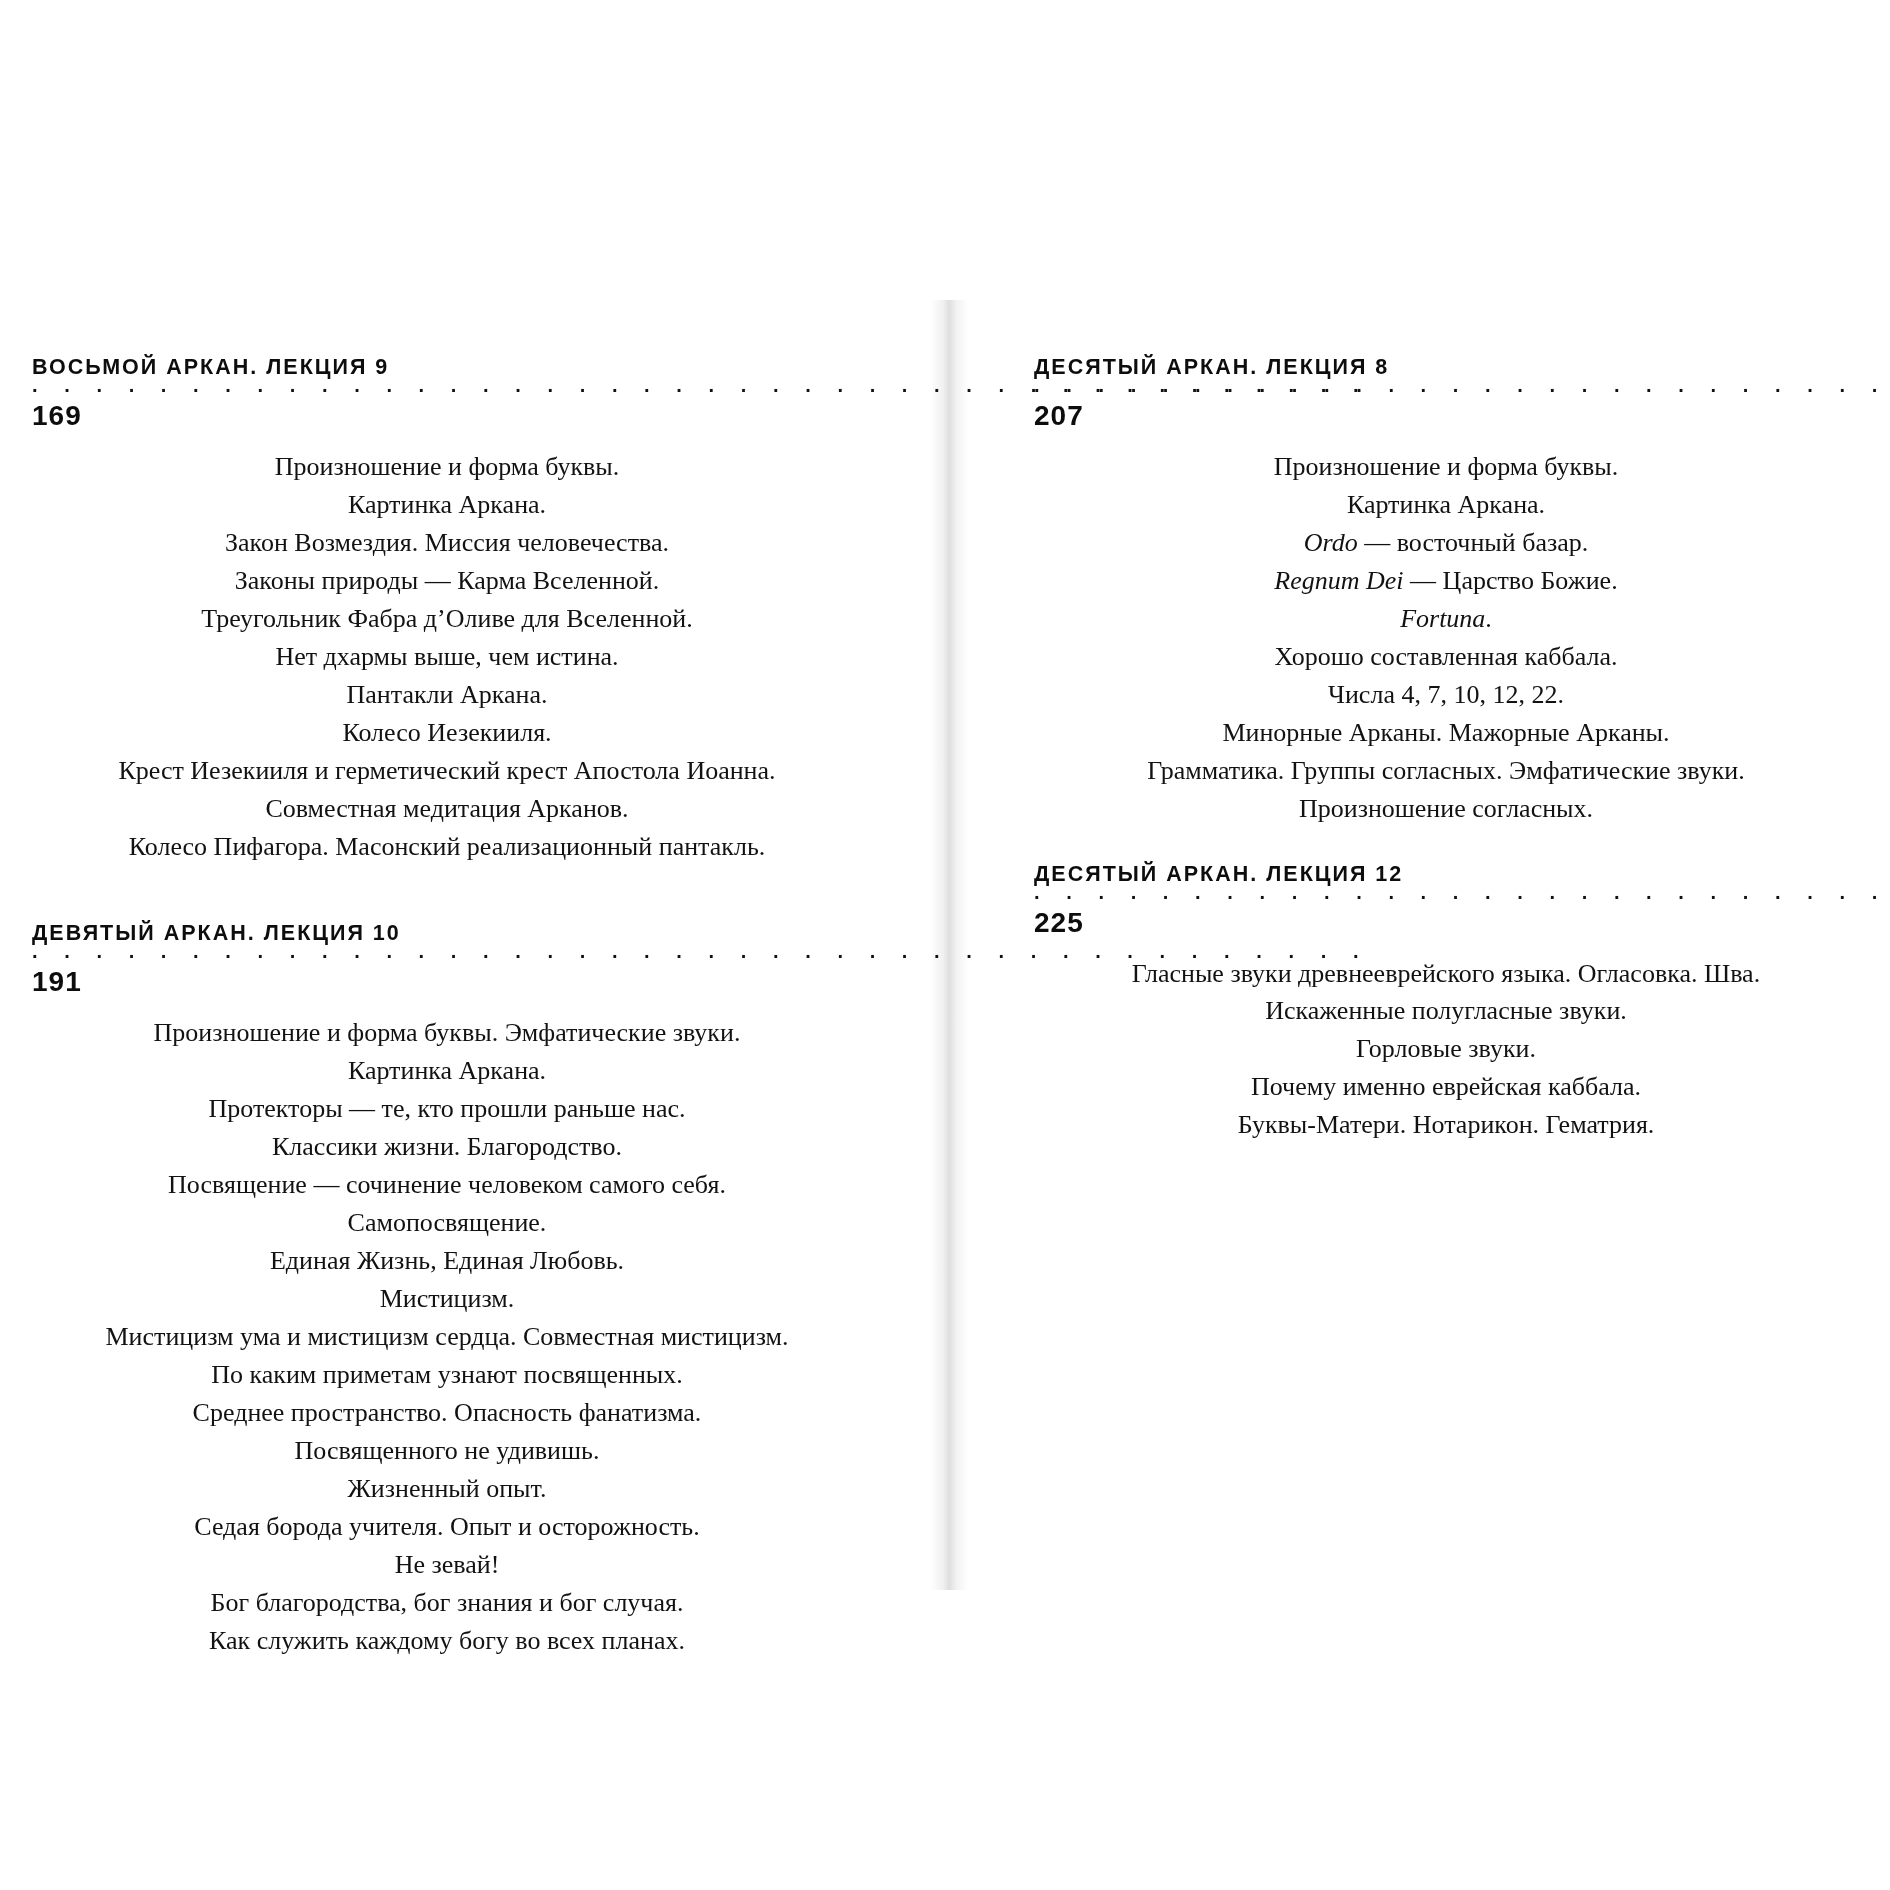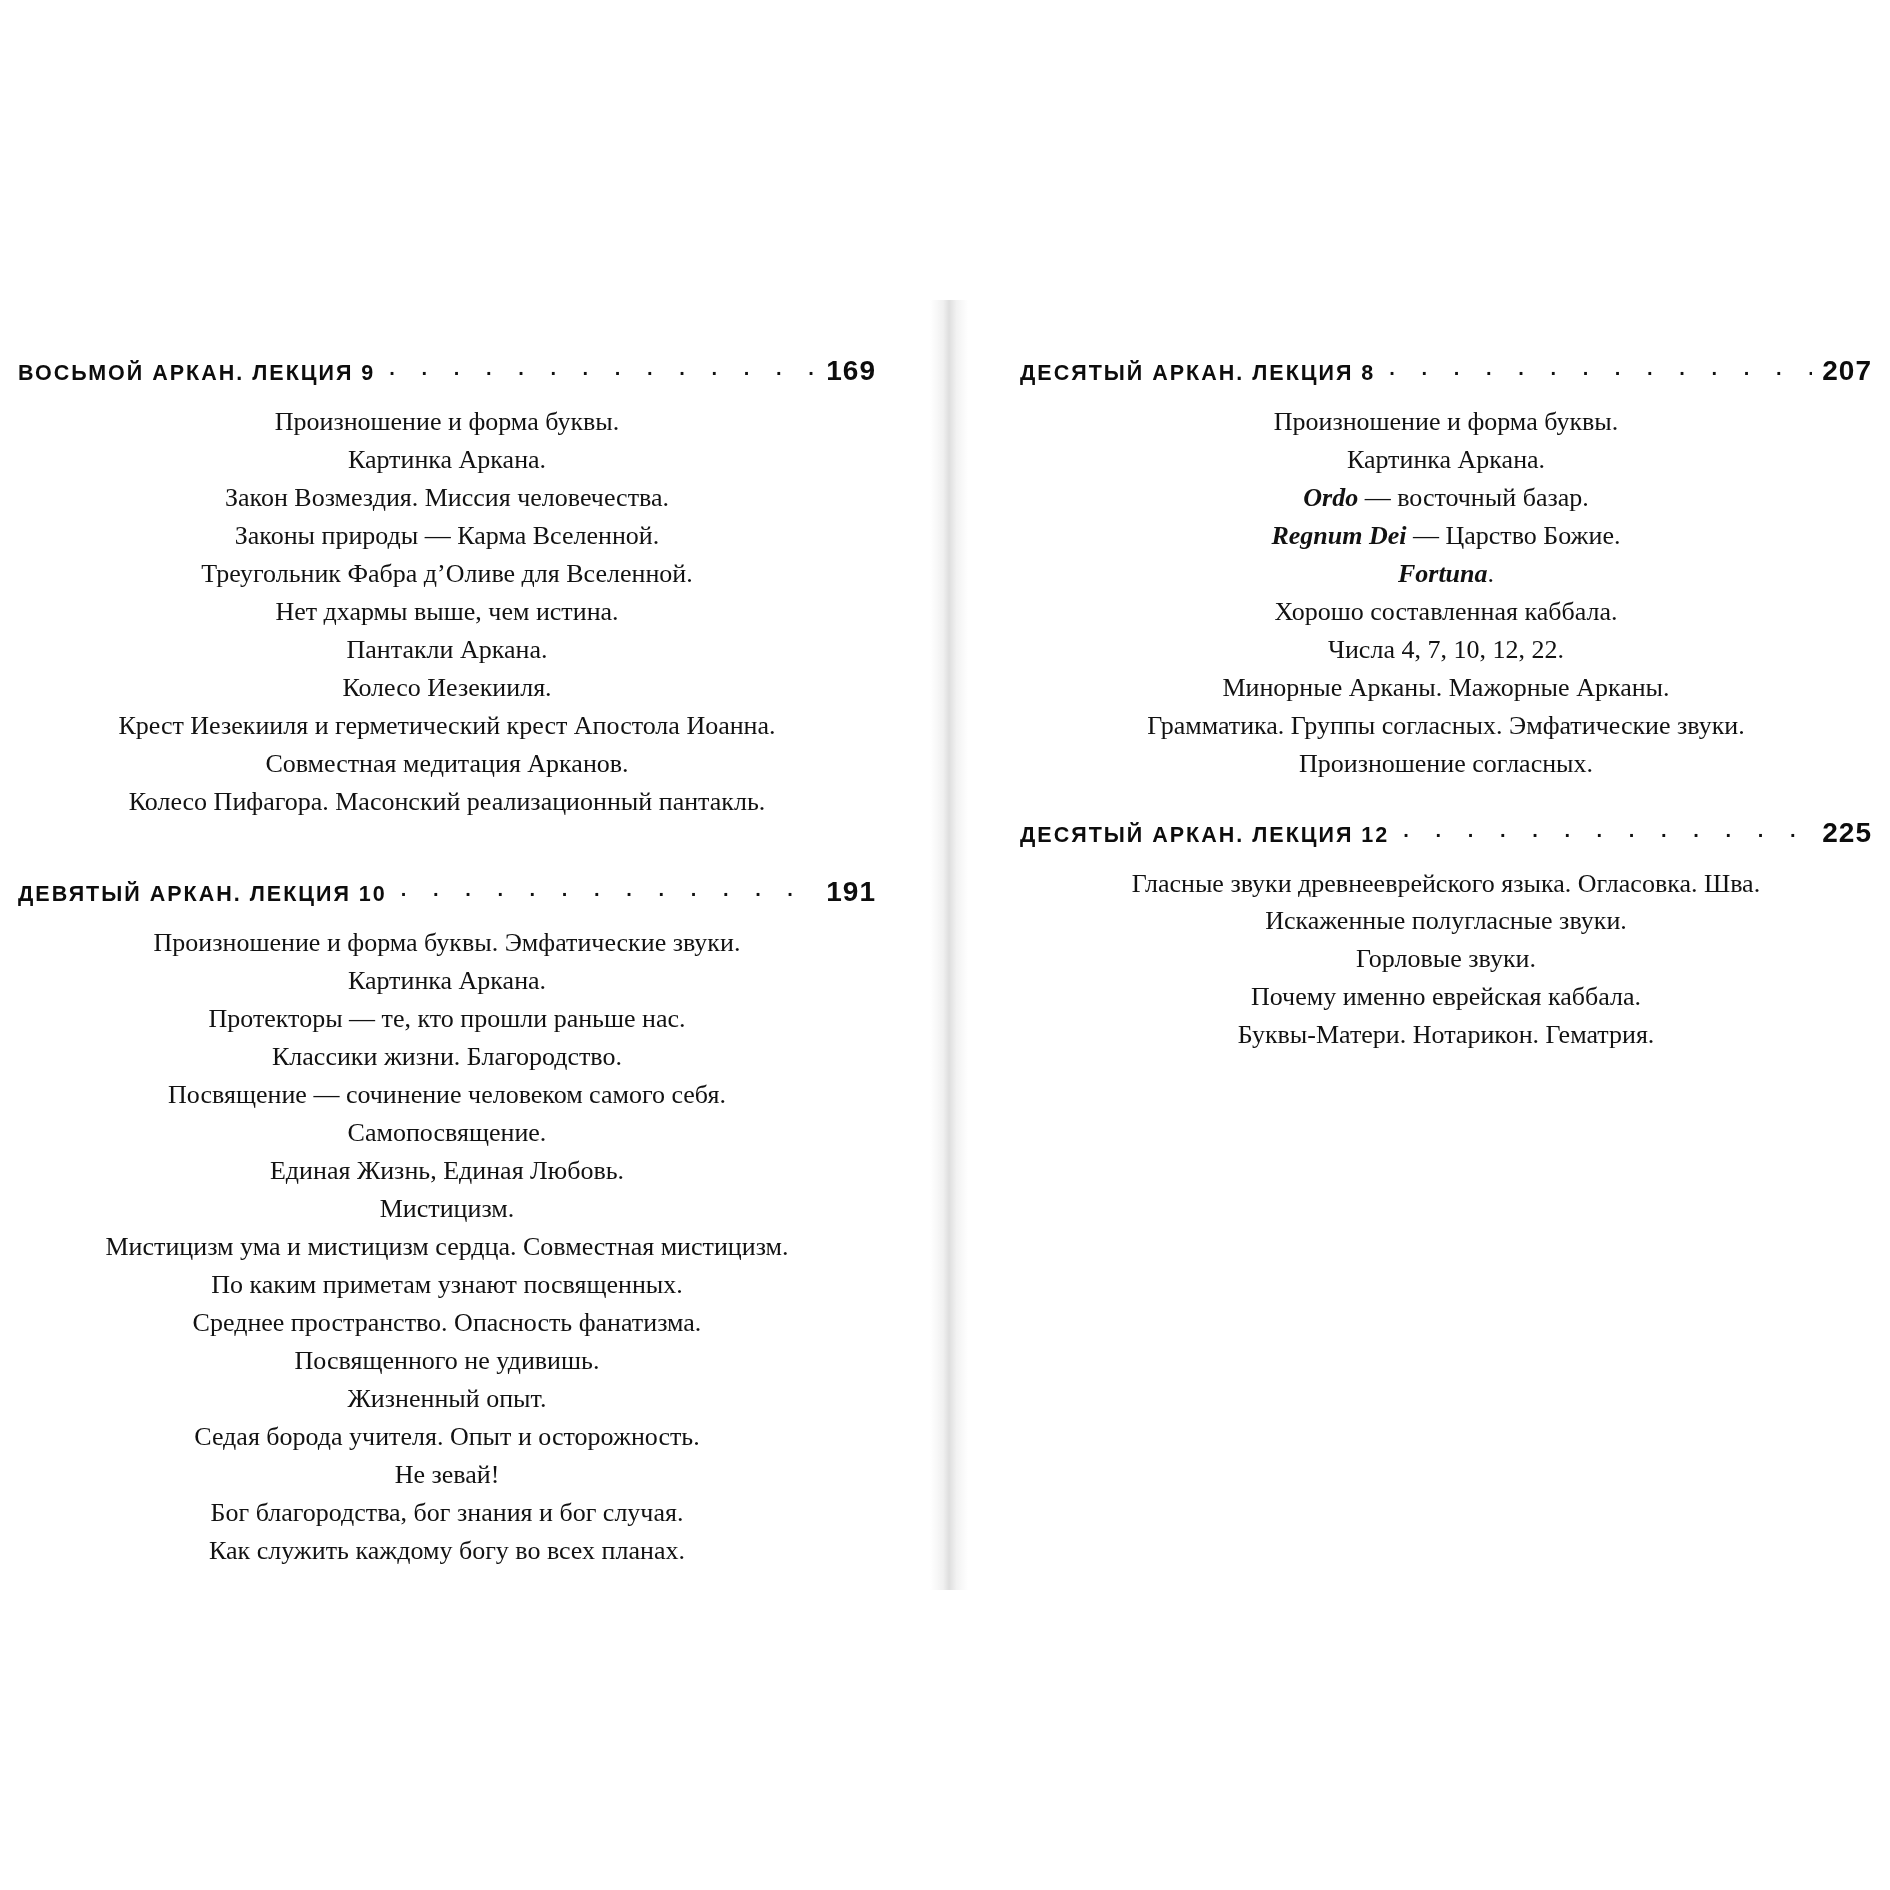--- a/index.html
+++ b/index.html
@@ -52,20 +52,21 @@
   .entry-head {
     display: flex;
     align-items: baseline;
     width: 100%;
     font-family: "Liberation Sans", sans-serif;
     font-weight: bold;
     font-size: 21.5px;
     letter-spacing: 2.0px;
     color: #0d0d0d;
     white-space: nowrap;
+    flex-direction: column;
   }
   .entry-title { flex: 0 0 auto; }
   .leader {
     flex: 1 1 auto;
     margin: 0 10px 0 14px;
     position: relative;
     height: 1em;
     overflow: hidden;
     letter-spacing: 10px;
     font-size: 20px;
@@ -83,21 +84,21 @@
 
   .lines {
     margin-top: 16px;
     text-align: center;
     font-size: 26px;
     line-height: 1.46;
   }
   .lines .line { display: block; }
   .lines .line em {
     font-style: italic;
-    font-weight: bold;
+    font-weight: normal;
   }
 
   .gap-after { margin-bottom: 56px; }
   .small-gap { margin-bottom: 34px; }
 </style>
 </head>
 <body>
 
 <div class="page">
   <div class="gutter"></div>

